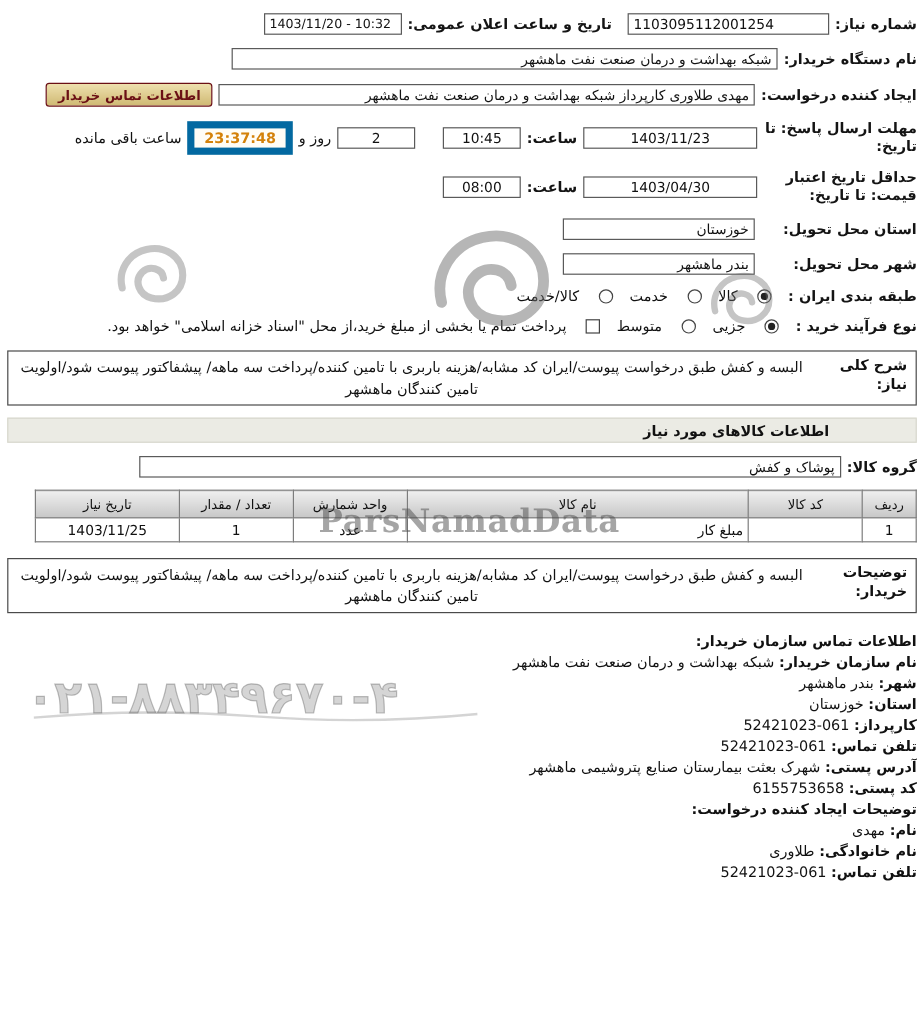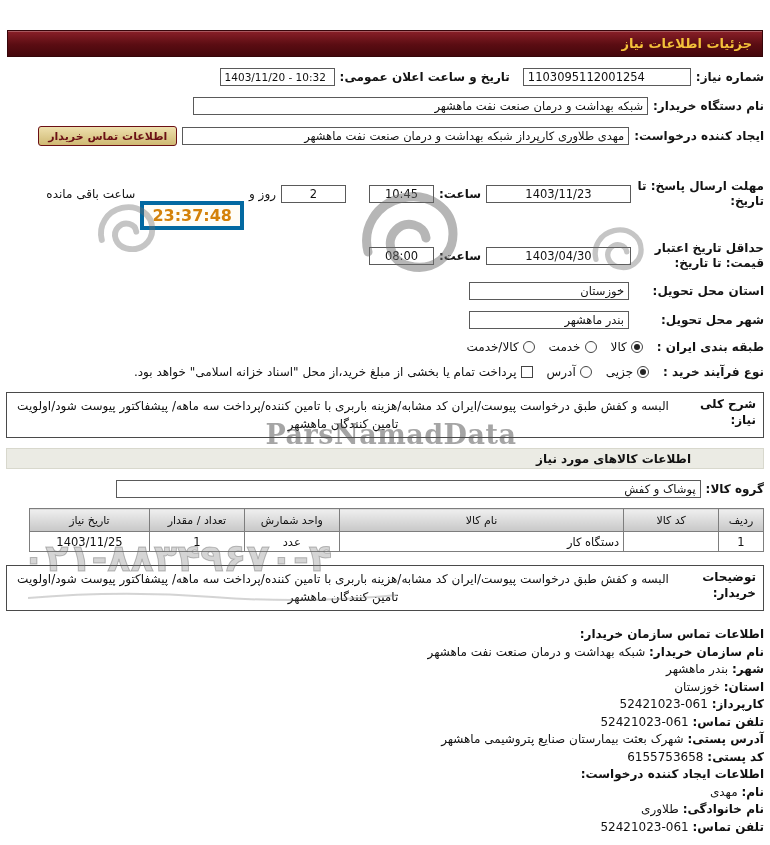--- a/index.html
+++ b/index.html
@@ -23,23 +23,23 @@
   .w455 { width: 455px; }
   .w447 { width: 447px; padding-left: 16px; }
   .w145 { width: 145px; }
   .w65  { width: 65px; }
   .w160 { width: 160px; }
   .w585 { width: 585px; }
   .gapR { margin-right: 18px; }
 
   .btn { background: linear-gradient(#eee0ae, #cfb973); border: 1px solid #6b1015; color: #6b1015; font-weight: bold; font-size: 11px; height: 20px; padding: 0 9px; border-radius: 3px; cursor: pointer; font-family: inherit; white-space: nowrap; }
 
-  .countdown { color: #d4820a; font-weight: bold; border: 4px solid #0369a1; background: #fffdf6; padding: 1px 8px; font-size: 16px; margin-top: 44px; }
-
-  .opt { display: flex; align-items: center; gap: 4px; margin-right: 9px; white-space: nowrap; }
+  .countdown { color: #d4820a; font-weight: bold; border: 6px solid #0369a1; background: #fffdf6; padding: 1px 8px; font-size: 12px; }
+
+  .opt { display: flex; align-items: center; gap: 16px; margin-right: 9px; white-space: nowrap; }
   .radio { width: 12px; height: 12px; min-width: 12px; border: 1px solid #444; border-radius: 50%; background: #fdfdfd; display: inline-block; position: relative; }
   .radio.on::after { content: ""; position: absolute; left: 2px; top: 2px; right: 2px; bottom: 2px; border-radius: 50%; background: #222; }
   .checkbox { width: 12px; height: 12px; min-width: 12px; border: 1px solid #444; background: #fff; display: inline-block; position: relative; }
 
   .descbox { border: 1px solid #4a4a4a; margin: 13px 0 0; padding: 4px 7px; display: flex; gap: 10px; align-items: flex-start; background: #fff; }
   .descbox .blbl { font-weight: bold; width: 74px; min-width: 74px; white-space: normal; line-height: 1.3; }
   .descbox .txt { flex: 1; text-align: center; line-height: 1.5; }
 
   .secheader { margin: 10px 0 0; height: 21px; background: #ebebe4; border: 1px solid #d8d8cd; display: flex; align-items: center; padding-right: 72px; font-weight: bold; }
 
@@ -47,32 +47,29 @@
   .goods-table th { background: linear-gradient(#efefef, #c7c7c7); border: 1px solid #7d7d7d; font-size: 11px; font-weight: normal; padding: 3px 2px; height: 23px; }
   .goods-table td { border: 1px solid #7d7d7d; font-size: 11.5px; padding: 2px 4px; height: 20px; text-align: center; }
   .goods-table td.name { text-align: right; }
 
   .contact { margin: 15px 0 0; line-height: 1.38; }
   .cline { margin-top: 1px; }
   .clbl { font-weight: bold; }
 
   .wm { position: absolute; pointer-events: none; z-index: 6; }
   .wm-brand { top: 419px; left: 0; width: 100%; text-align: center; font-family: "DejaVu Serif", serif; font-weight: bold; font-size: 27px; color: rgba(75,75,75,.5); letter-spacing: .5px; direction: ltr; padding-left: 12px; }
-  .wm-phone { top: 536px; left: 22px; font-size: 38px; font-weight: bold; direction: ltr; color: rgba(115,115,115,.30); -webkit-text-stroke: 1px rgba(95,95,95,.40); letter-spacing: 2px; white-space: nowrap; }
+  .wm-phone { top: 559px; left: 22px; font-size: 38px; font-weight: bold; direction: ltr; color: rgba(115,115,115,.30); -webkit-text-stroke: 1px rgba(95,95,95,.40); letter-spacing: 2px; white-space: nowrap; }
   .wm-swirl { opacity: .5; }
   .wm-line { opacity: .8; }
 </style>
 </head>
 <body>
 
 <div class="page">
 
-  <div class="titlebar">
-    <span class="title">جزئیات اطلاعات نیاز</span>
-  </div>
 
   <div class="content">
 
     <div class="row">
       <span class="lbl">شماره نیاز:</span>
       <div class="input w168 ltr">1103095112001254</div>
       <span class="lbl" style="margin-right:8px">تاریخ و ساعت اعلان عمومی:</span>
       <div class="input w115 ltr">1403/11/20 - 10:32</div>
     </div>
 
@@ -132,21 +129,21 @@
     </div>
 
     <div class="row">
       <span class="lbl">نوع فرآیند خرید :</span>
       <span class="opt">
         <span class="radio on"></span>
         <span>جزیی</span>
       </span>
       <span class="opt">
         <span class="radio"></span>
-        <span>آدرس</span>
+        <span>متوسط</span>
       </span>
       <span class="opt">
         <span class="checkbox"></span>
         <span style="white-space:normal">پرداخت تمام یا بخشی از مبلغ خرید،از محل "اسناد خزانه اسلامی" خواهد بود.</span>
       </span>
     </div>
 
     <div class="descbox">
       <span class="blbl">شرح کلی نیاز:</span>
       <div class="txt">البسه و کفش طبق درخواست پیوست/ایران کد مشابه/هزینه باربری با تامین کننده/پرداخت سه ماهه/ پیشفاکتور پیوست شود/اولویت تامین کنندگان ماهشهر</div>
@@ -177,21 +174,21 @@
           <th>نام کالا</th>
           <th>واحد شمارش</th>
           <th>تعداد / مقدار</th>
           <th>تاریخ نیاز</th>
         </tr>
       </thead>
       <tbody>
         <tr>
           <td>1</td>
           <td></td>
-          <td class="name">دستگاه کار</td>
+          <td class="name">مبلغ کار</td>
           <td>عدد</td>
           <td>1</td>
           <td class="ltr" style="text-align:center">1403/11/25</td>
         </tr>
       </tbody>
     </table>
 
     <div class="descbox">
       <span class="blbl">توضیحات خریدار:</span>
       <div class="txt">البسه و کفش طبق درخواست پیوست/ایران کد مشابه/هزینه باربری با تامین کننده/پرداخت سه ماهه/ پیشفاکتور پیوست شود/اولویت تامین کنندگان ماهشهر</div>
@@ -199,21 +196,21 @@
 
     <div class="contact">
       <div class="cline"><span class="clbl">اطلاعات تماس سازمان خریدار:</span></div>
       <div class="cline"><span class="clbl">نام سازمان خریدار:</span> <span>شبکه بهداشت و درمان صنعت نفت ماهشهر</span></div>
       <div class="cline"><span class="clbl">شهر:</span> <span>بندر ماهشهر</span></div>
       <div class="cline"><span class="clbl">استان:</span> <span>خوزستان</span></div>
       <div class="cline"><span class="clbl">کارپرداز:</span> <span class="ltr">52421023-061</span></div>
       <div class="cline"><span class="clbl">تلفن تماس:</span> <span class="ltr">52421023-061</span></div>
       <div class="cline"><span class="clbl">آدرس پستی:</span> <span>شهرک بعثت بیمارستان صنایع پتروشیمی ماهشهر</span></div>
       <div class="cline"><span class="clbl">کد پستی:</span> <span class="ltr">6155753658</span></div>
-      <div class="cline"><span class="clbl">اطلاعات ایجاد کننده درخواست:</span></div>
+      <div class="cline"><span class="clbl">توضیحات ایجاد کننده درخواست:</span></div>
       <div class="cline"><span class="clbl">نام:</span> <span>مهدی</span></div>
       <div class="cline"><span class="clbl">نام خانوادگی:</span> <span>طلاوری</span></div>
       <div class="cline"><span class="clbl">تلفن تماس:</span> <span class="ltr">52421023-061</span></div>
     </div>
 
   </div>
 
   <div class="wm wm-swirl" style="top:186px; left:338px;">
     <svg width="160" height="95" viewBox="0 0 160 95" xmlns="http://www.w3.org/2000/svg">
       <path d="M88 52 c-2 -14 -20 -18 -30 -8 c-12 12 -4 32 13 36 c24 6 44 -10 44 -32 C115 22 90 6 64 12 C38 18 24 42 30 66" fill="none" stroke="#6f6f6f" stroke-width="9" stroke-linecap="round"></path>

